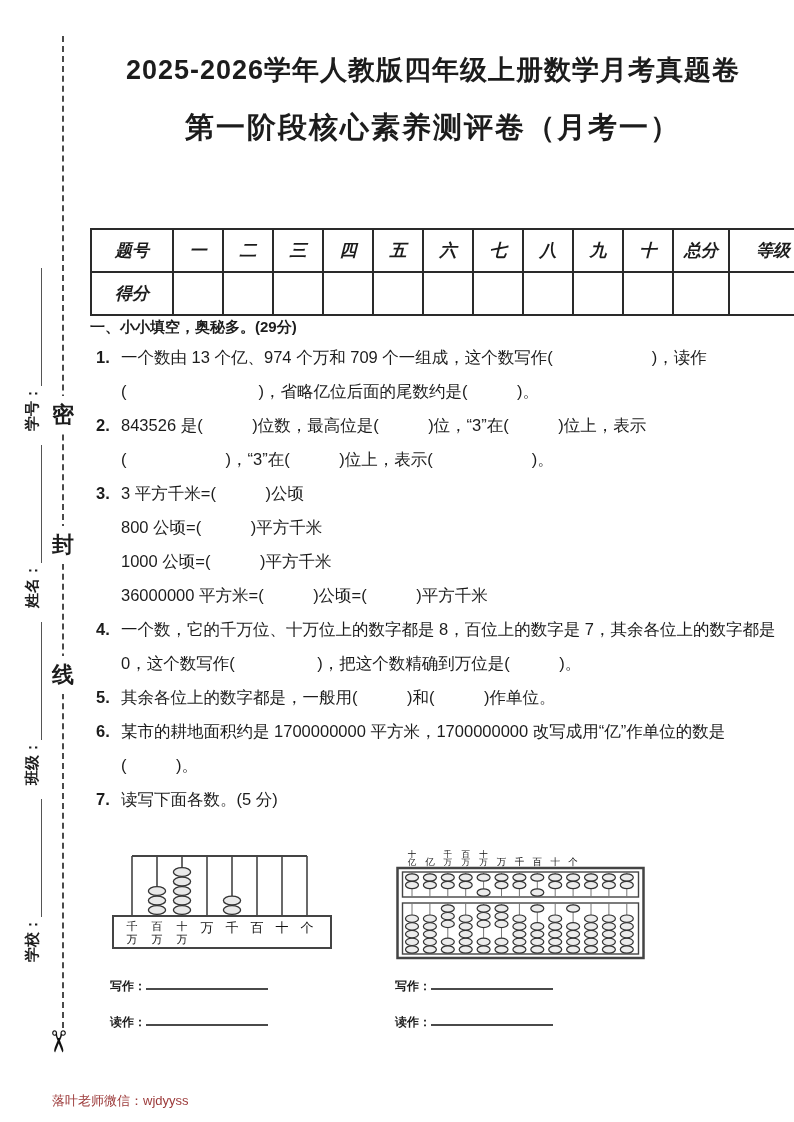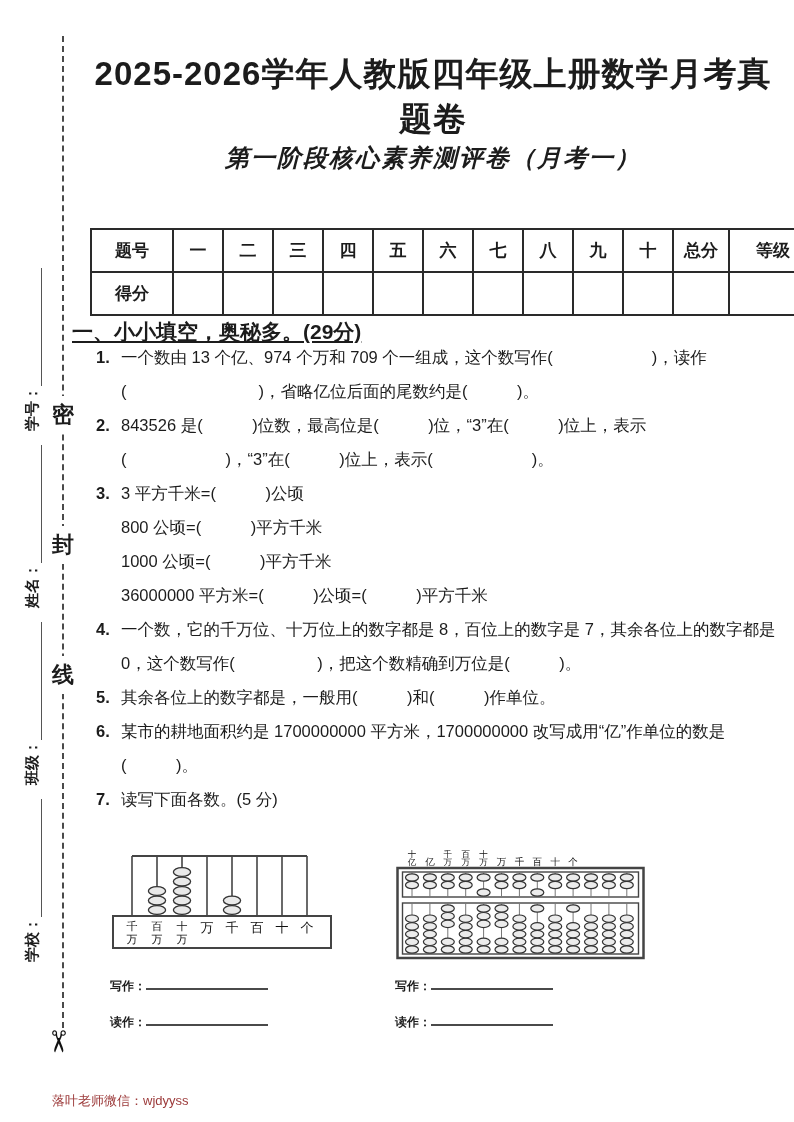--- a/index.html
+++ b/index.html
@@ -14,40 +14,40 @@
              font-weight:bold;background:#fff;padding:4px 0;}
   .seal-char.c0{top:396px;} .seal-char.c1{top:526px;} .seal-char.c2{top:656px;}
   .id-fields{position:absolute;left:14px;top:962px;width:920px;height:28px;
              transform:rotate(-90deg);transform-origin:0 0;
              display:flex;flex-direction:row;align-items:flex-end;font-size:15px;font-weight:600;}
   .id-field{display:flex;align-items:flex-end;margin-right:14px;white-space:nowrap;}
   .id-blank{display:inline-block;width:118px;border-bottom:1.8px solid #555;height:18px;}
 
   
   .head-wrap{position:absolute;left:85px;top:0;width:696px;text-align:center;}
-  .title{margin-top:52px;font-size:33px;font-weight:bold;letter-spacing:1px;}
-  .subtitle{margin-top:0;font-size:24px;font-weight:bold;letter-spacing:2px;font-style:italic;}
+  .title{margin-top:52px;font-size:27px;font-weight:bold;letter-spacing:1px;}
+  .subtitle{margin-top:20px;font-size:29px;font-weight:bold;letter-spacing:2px;}
   .exam-info{margin-top:22px;font-size:15px;font-weight:bold;}
   .exam-info .item{margin:0 28px;white-space:nowrap;}
   .clock-icon svg{vertical-align:-2px;}
   .check-icon{display:inline-block;width:13px;height:13px;border:2px solid #1c1c1c;
               font-size:13px;line-height:11px;font-weight:bold;text-align:center;
               vertical-align:-3px;margin-right:3px;}
 
   
   .score-table{position:absolute;left:90px;top:228px;width:686px;border-collapse:collapse;
                table-layout:fixed;font-size:17px;}
-  .score-table td{border:2px solid #2a2a2a;height:39px;text-align:center;font-weight:600;}
+  .score-table td{border:2px solid #2a2a2a;height:39px;text-align:center;font-weight:600;font-style:italic;}
   .score-table td.first{width:78px;}
   .score-table td.num{width:46px;}
   .score-table td.total{width:52px;}
   .score-table td.grade{width:84px;}
 
   
-  .sec-heading{position:absolute;left:72px;top:318px;font-size:21px;font-weight:bold;text-decoration:underline;}
+  .sec-heading{position:absolute;left:90px;top:318px;font-size:15px;font-weight:bold;}
   .questions{position:absolute;left:96px;top:340px;width:688px;font-size:16.5px;line-height:34px;}
   .q{padding-left:25px;}
   .q .q-num{float:left;margin-left:-25px;font-weight:bold;}
   .q .q-text{white-space:pre-line;}
 
   
   .figures{position:absolute;left:96px;top:850px;width:688px;display:flex;}
   .fig-col{display:flex;flex-direction:column;}
   .fig-col.left{margin-left:14px;width:225px;}
   .fig-col.right{margin-left:60px;width:255px;}

